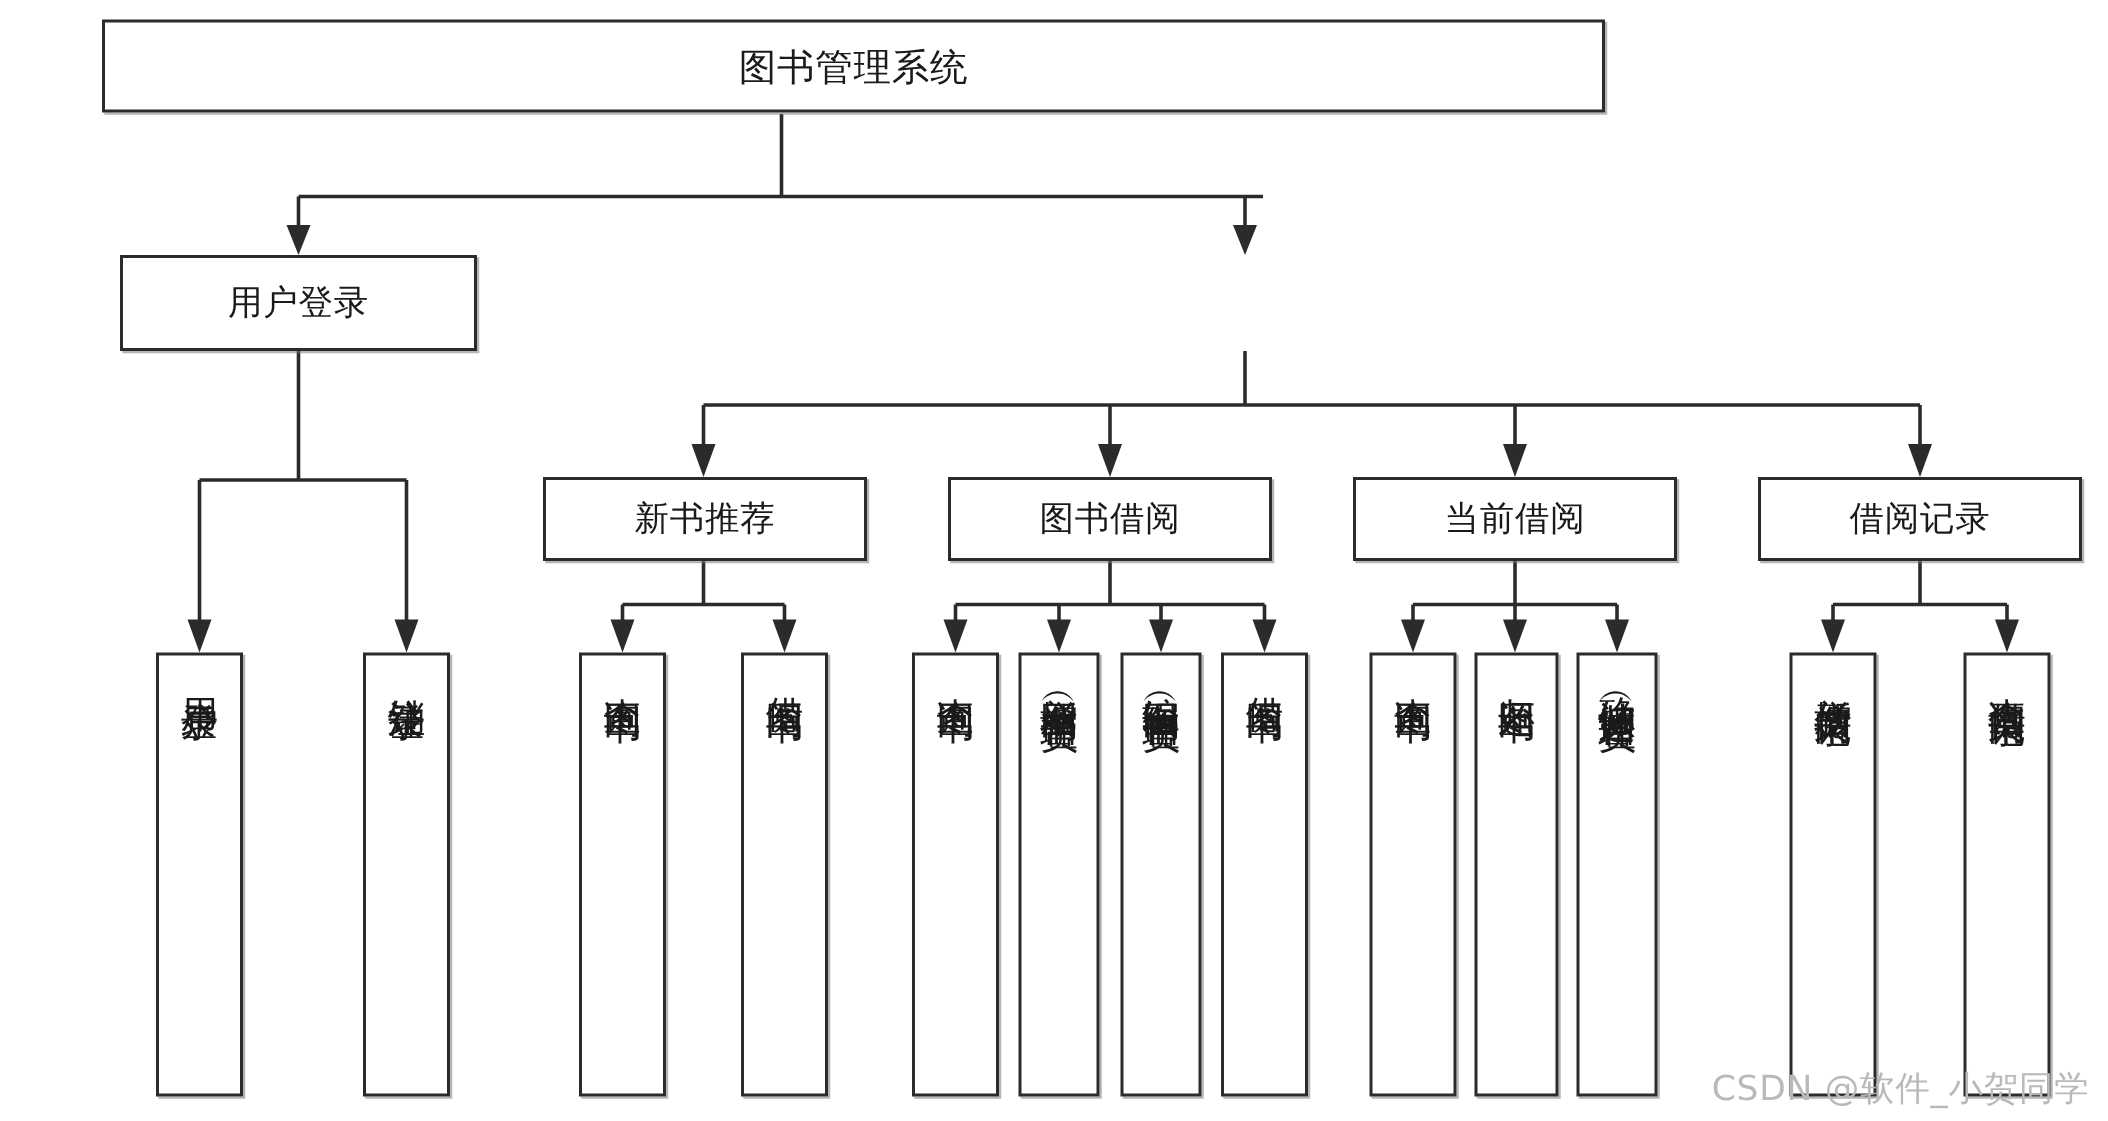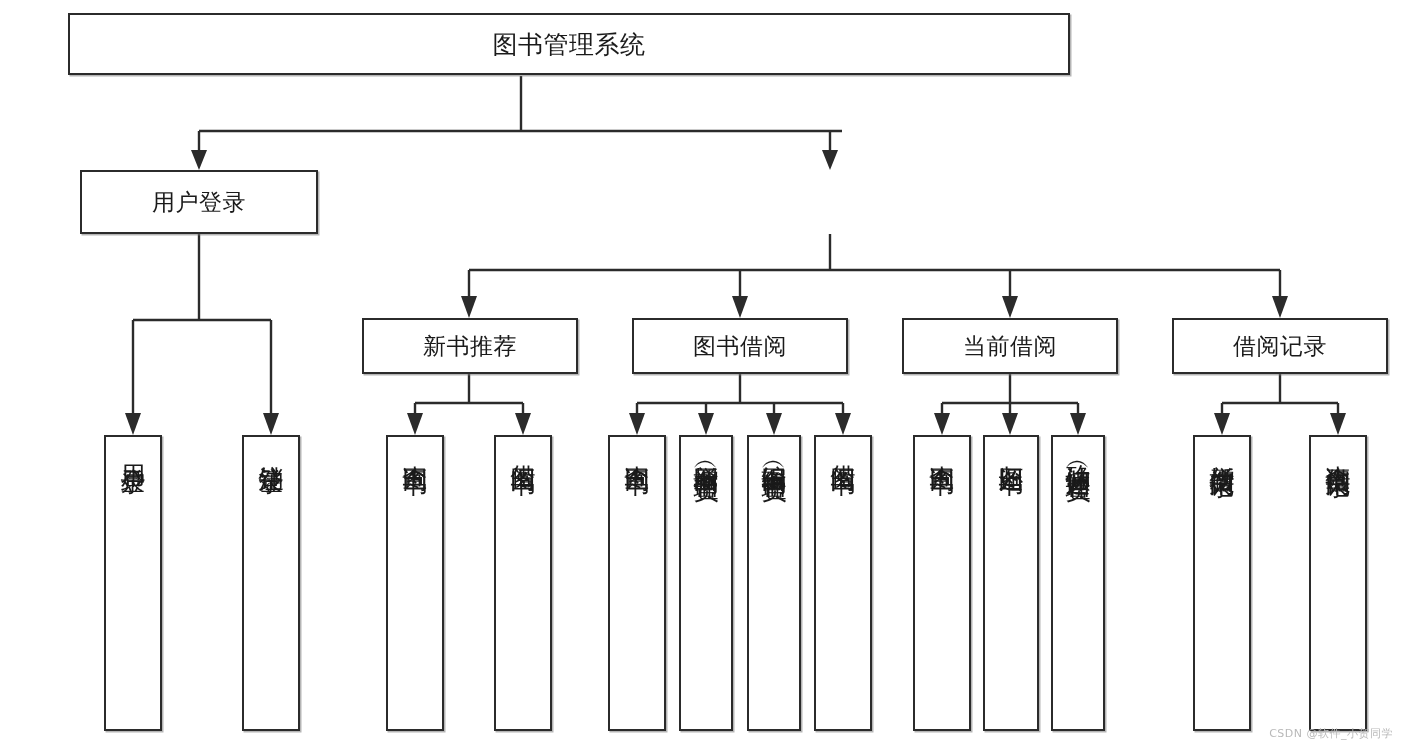--- a/index.html
+++ b/index.html
@@ -73,21 +73,21 @@
     stroke-width: 2.4;
     fill: none;
   }
   .link-arrow {
     fill: #2b2b2b;
   }
   .watermark {
     position: absolute;
     right: 12px;
     bottom: 6px;
-    font-size: 11px;
+    font-size: 23px;
     color: #b9b9b9;
     letter-spacing: 0.5px;
     white-space: nowrap;
     font-family: "DejaVu Sans", "Liberation Sans", sans-serif;
   }
 </style>
 </head>
 <body>
 
 <div id="canvas">

